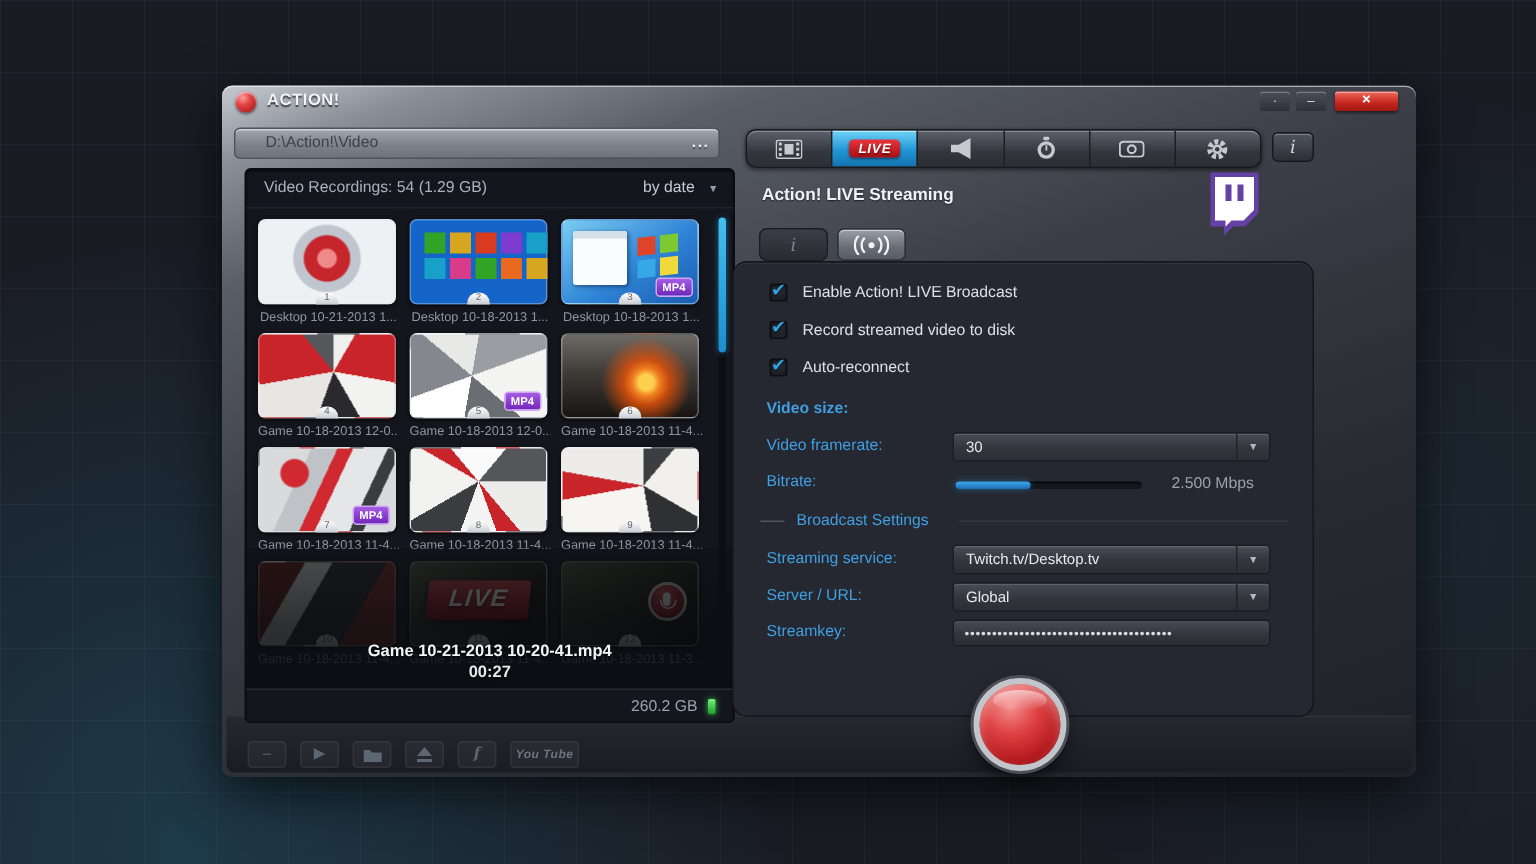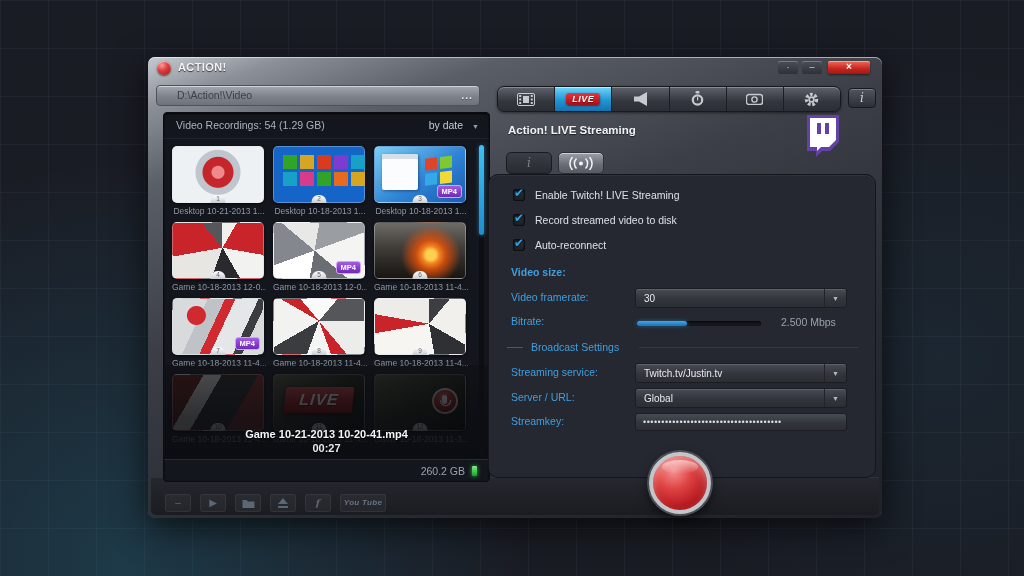--- a/index.html
+++ b/index.html
@@ -6,21 +6,21 @@
   *{box-sizing:border-box;font-family:"Liberation Sans",sans-serif;}
   #stage{position:relative;width:1024px;height:576px;overflow:hidden;
     background-color:#1a1c24;
     background-image:
       radial-gradient(circle at 12% 98%, rgba(45,175,215,.20), transparent 38%),
       radial-gradient(circle at 92% 62%, rgba(45,175,215,.07), transparent 30%),
       linear-gradient(rgba(160,190,220,.05) 1px, transparent 1px),
       linear-gradient(90deg, rgba(160,190,220,.05) 1px, transparent 1px);
     background-size:auto,auto,48px 48px,48px 48px;}
   
-  .window{position:absolute;left:148px;top:57px;width:734px;height:461px;border-radius:7px;
+  .window{position:absolute;left:148px;top:57px;width:796px;height:461px;border-radius:7px;
     background:linear-gradient(160deg,#c6cad0 0%,#8b9098 7%,#5a5e66 18%,#3c3f47 40%,#292b32 70%,#202229 100%);
     box-shadow:0 10px 34px rgba(0,0,0,.65), inset 0 1px 0 rgba(255,255,255,.55);}
   .titlebar{position:absolute;left:0;top:0;right:0;height:22px;}
   .app-logo{position:absolute;left:9px;top:4px;width:14px;height:14px;border-radius:50%;
     background:radial-gradient(circle at 35% 30%, #ff9a9a 0%, #e04040 40%, #9c1216 100%);
     box-shadow:0 1px 2px rgba(0,0,0,.6), inset 0 1px 1px rgba(255,255,255,.6);}
   .app-title{position:absolute;left:30px;top:4px;font-size:11px;font-weight:bold;color:#f2f4f7;
     text-shadow:0 1px 1px rgba(0,0,0,.7);letter-spacing:.4px;}
   .winctl{position:absolute;top:4px;height:13px;border-radius:2px;font-size:9px;line-height:12px;
     text-align:center;color:#d8dce2;cursor:default;}
@@ -373,21 +373,21 @@
             <path d="M16.5 1.5 A7 7 0 0 1 16.5 11.5" stroke="#f2f4f6" stroke-width="1.5" fill="none"></path>
             <path d="M3.5 0 A9.5 9.5 0 0 0 3.5 13" stroke="#f2f4f6" stroke-width="1.5" fill="none"></path>
             <path d="M20.5 0 A9.5 9.5 0 0 1 20.5 13" stroke="#f2f4f6" stroke-width="1.5" fill="none"></path>
             </svg>
         </div>
       </div>
 
       <div class="content-panel">
         <div class="cbrow" style="top:14px;">
           <span class="cbox checked"></span>
-          <span class="cblabel">Enable Twitch! LIVE Streaming</span>
+          <span class="cblabel">Enable Action! LIVE Broadcast</span>
         </div>
         <div class="cbrow" style="top:39px;">
           <span class="cbox checked"></span>
           <span class="cblabel">Record streamed video to disk</span>
         </div>
         <div class="cbrow" style="top:64px;">
           <span class="cbox checked"></span>
           <span class="cblabel">Auto-reconnect</span>
         </div>
 
@@ -404,21 +404,21 @@
           <div class="fill" style="width: 40%;"></div>
         </div>
         <div class="f-value" style="top:141px;">2.500 Mbps</div>
 
         <div class="bs-dash" style="top:172px;"></div>
         <div class="bs-title" style="top:166px;">Broadcast Settings</div>
         <div class="bs-line" style="top:172px;"></div>
 
         <div class="f-label" style="top:191px;">Streaming service:</div>
         <div class="dd" style="top:188px;">
-          <span>Twitch.tv/Justin.tv</span>
+          <span>Twitch.tv/Desktop.tv</span>
           <span class="arrow">▼</span>
         </div>
 
         <div class="f-label" style="top:216px;">Server / URL:</div>
         <div class="dd" style="top:213px;">
           <span>Global</span>
           <span class="arrow">▼</span>
         </div>
 
         <div class="f-label" style="top:240px;">Streamkey:</div>

